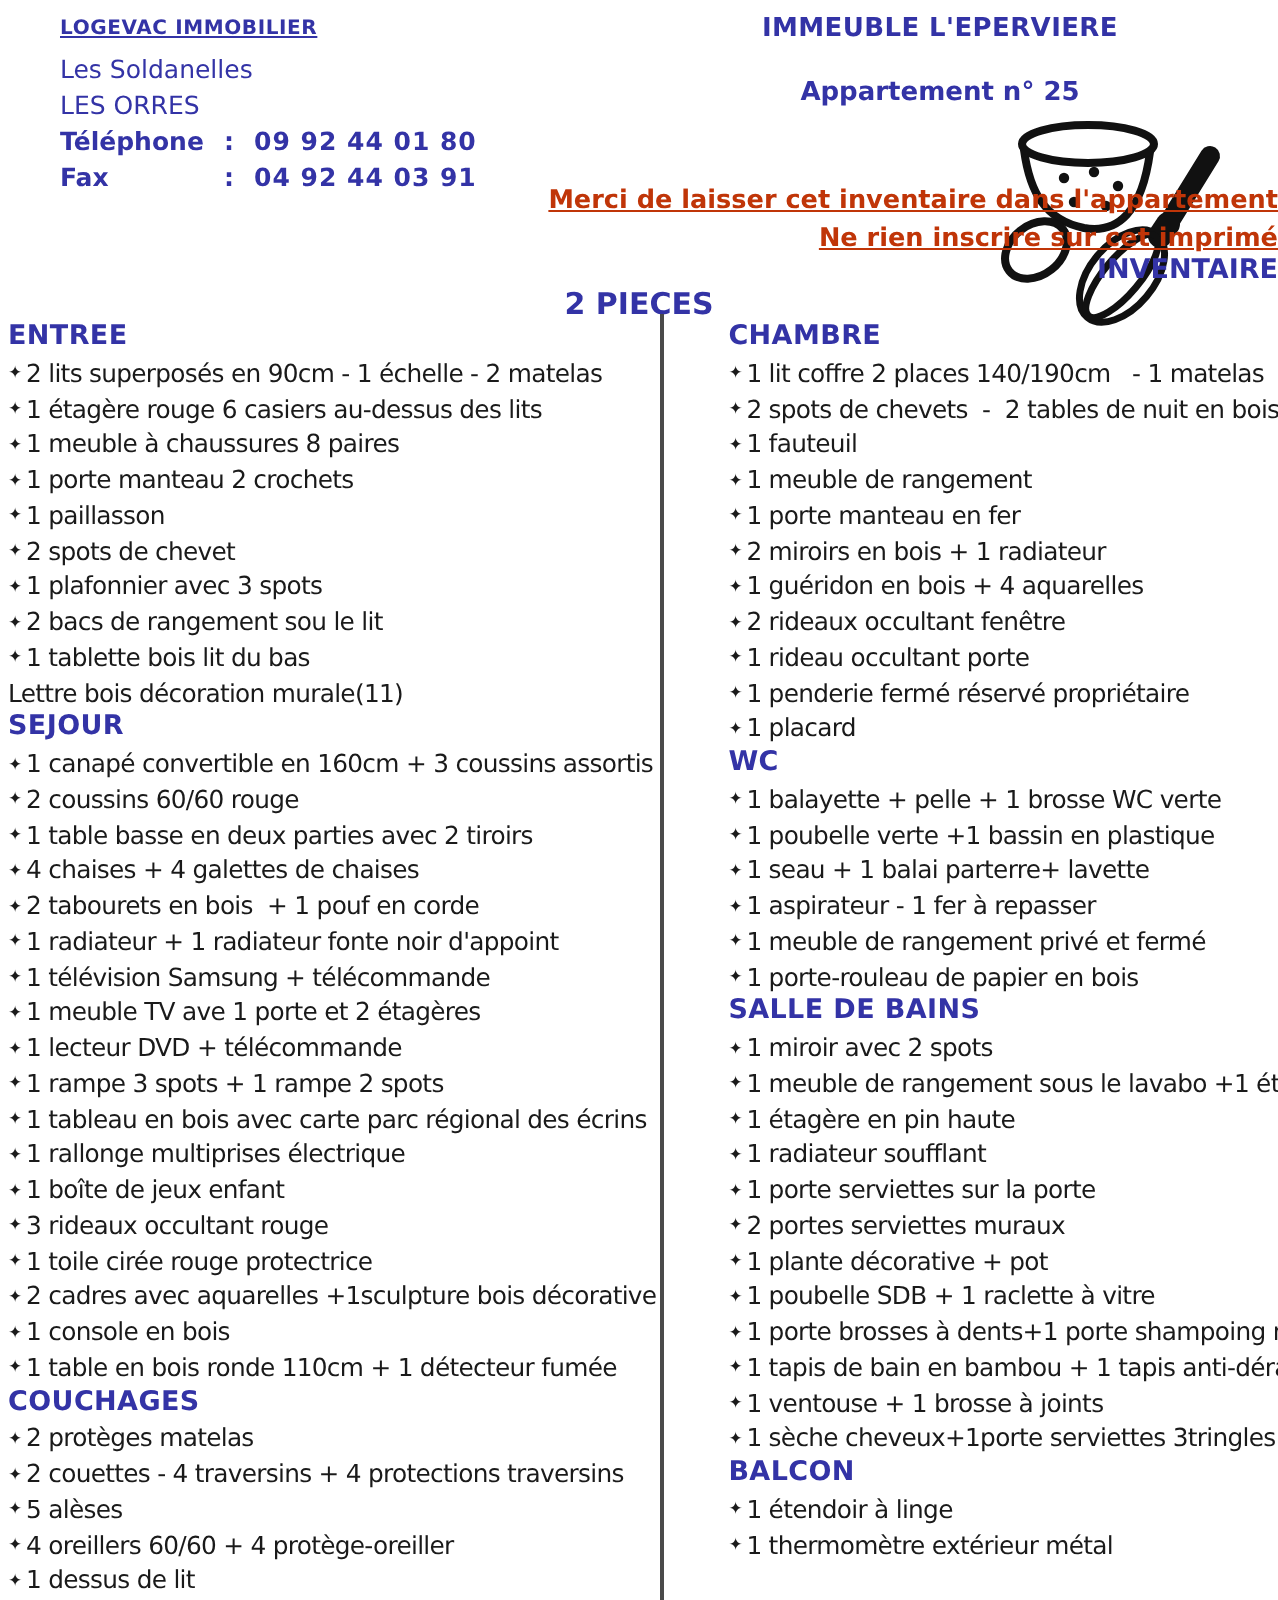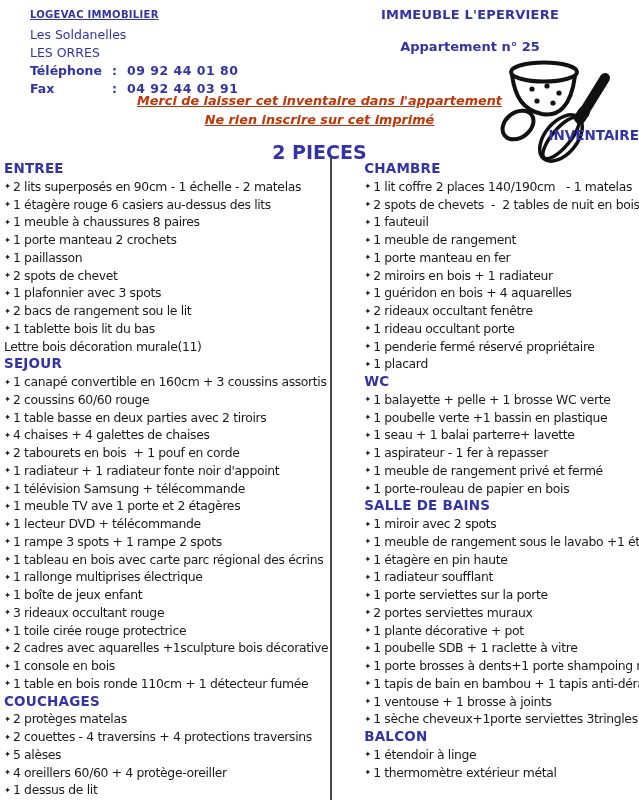--- a/index.html
+++ b/index.html
@@ -22,24 +22,24 @@
   .hdr-left{position:absolute;left:30px;top:6px;line-height:18px;font-size:12.5px;color:var(--blue);}
   .company{font-size:10px;font-weight:bold;text-decoration:underline;letter-spacing:.3px;margin-bottom:2px;}
   .hrow{display:flex;font-weight:bold;}
   .hrow .hlabel{width:82px;}
   .hrow .hnum{margin-left:10px;letter-spacing:.5px;}
   
   .hdr-right{position:absolute;left:350px;top:7px;width:240px;text-align:center;color:var(--blue);font-weight:bold;}
   .building{font-size:13px;letter-spacing:.2px;}
   .apartment{font-size:13px;margin-top:17px;}
   
-  .notices{position:absolute;left:0;top:91px;width:100%;text-align:center;color:var(--red);font-weight:bold;font-style:italic;font-size:12.8px;line-height:19px;}
+  .notices{position:absolute;left:0;top:91px;width:100%;text-align:right;color:var(--red);font-weight:bold;font-size:12.8px;line-height:19px;}
   .notices .notice{text-decoration:underline;}
   .doc-title{position:absolute;left:0;top:126px;width:100%;text-align:right;color:var(--blue);font-weight:bold;font-size:13.5px;line-height:18px;}
-  .doc-subtitle{position:absolute;left:0;top:143px;width:100%;text-align:center;color:var(--blue);font-weight:bold;font-size:19px;line-height:18px;}
+  .doc-subtitle{position:absolute;left:0;top:143px;width:100%;text-align:center;color:var(--blue);font-weight:bold;font-size:15px;line-height:18px;}
   
   .clipart{position:absolute;left:487px;top:52px;width:148px;height:112px;}
   
   .cols{position:absolute;left:0;top:157px;width:602px;height:643px;display:flex;gap:28px;}
   .col{padding-top:3px;}
   .col-left{width:330px;padding-left:4px;}
   .col-right{width:309px;padding-left:8px;}
   .divider{position:absolute;left:330px;top:0;width:2px;height:643px;background:var(--divider);}
   .sec-title{color:var(--blue);font-weight:bold;font-size:13.5px;height:17.75px;line-height:17.75px;letter-spacing:.2px;white-space:pre;}
   .item{font-size:12.4px;height:17.75px;line-height:17.75px;letter-spacing:-0.35px;white-space:pre;color:var(--ink);}

